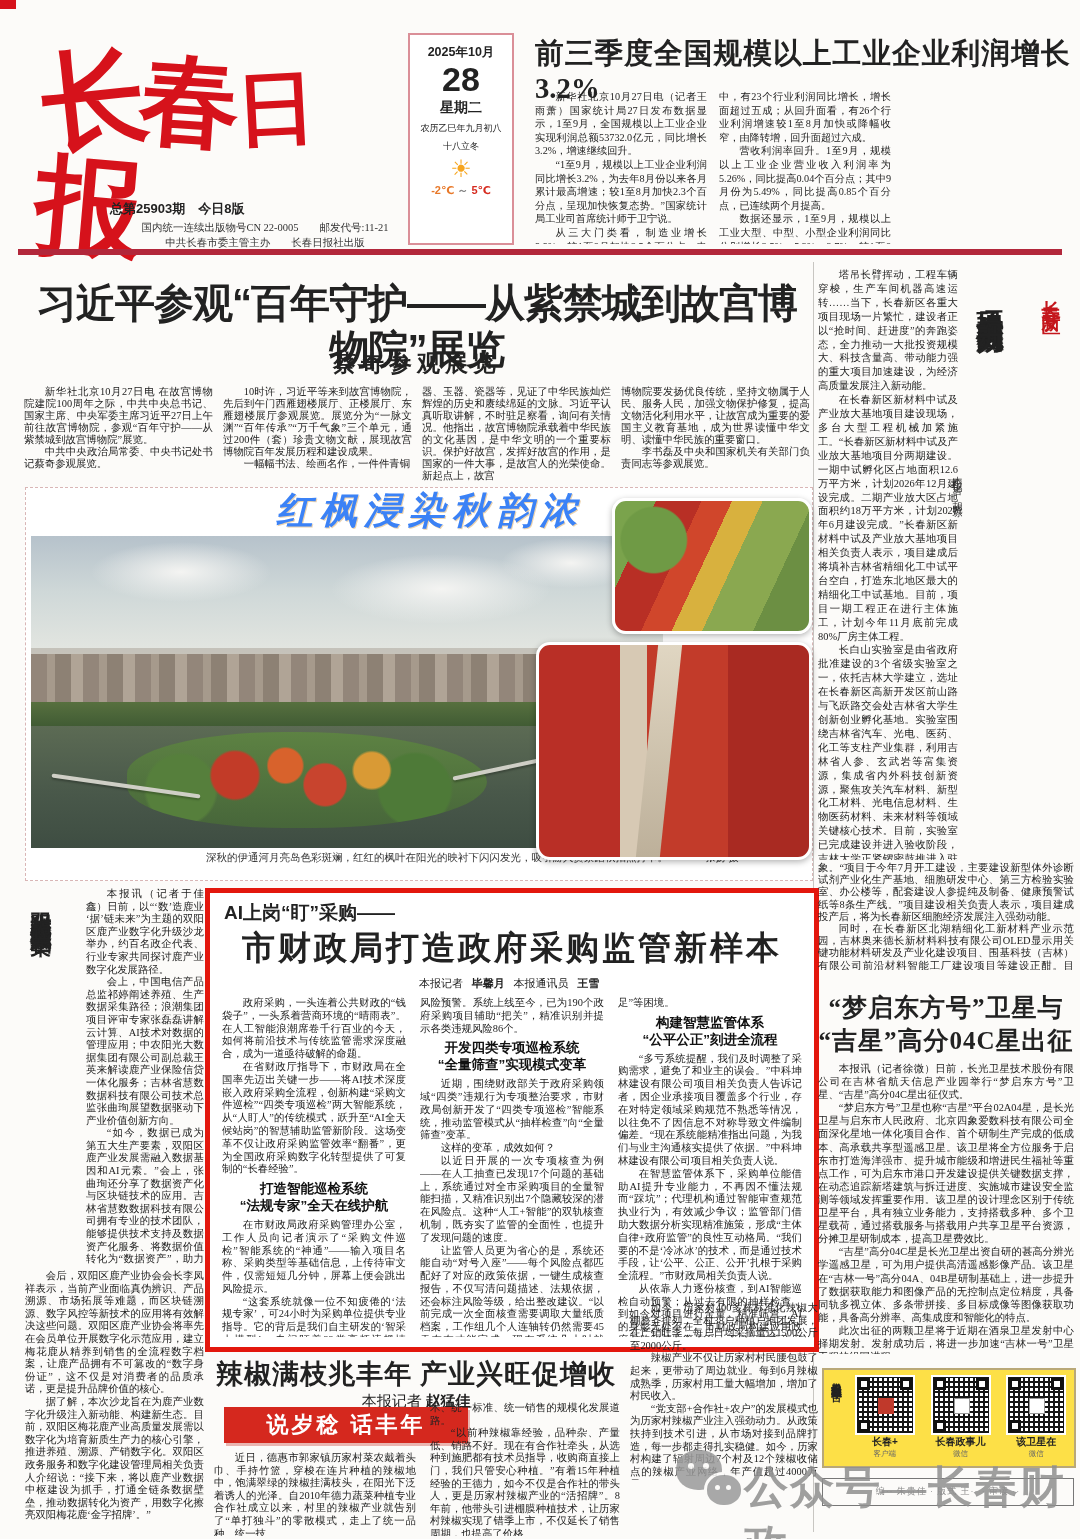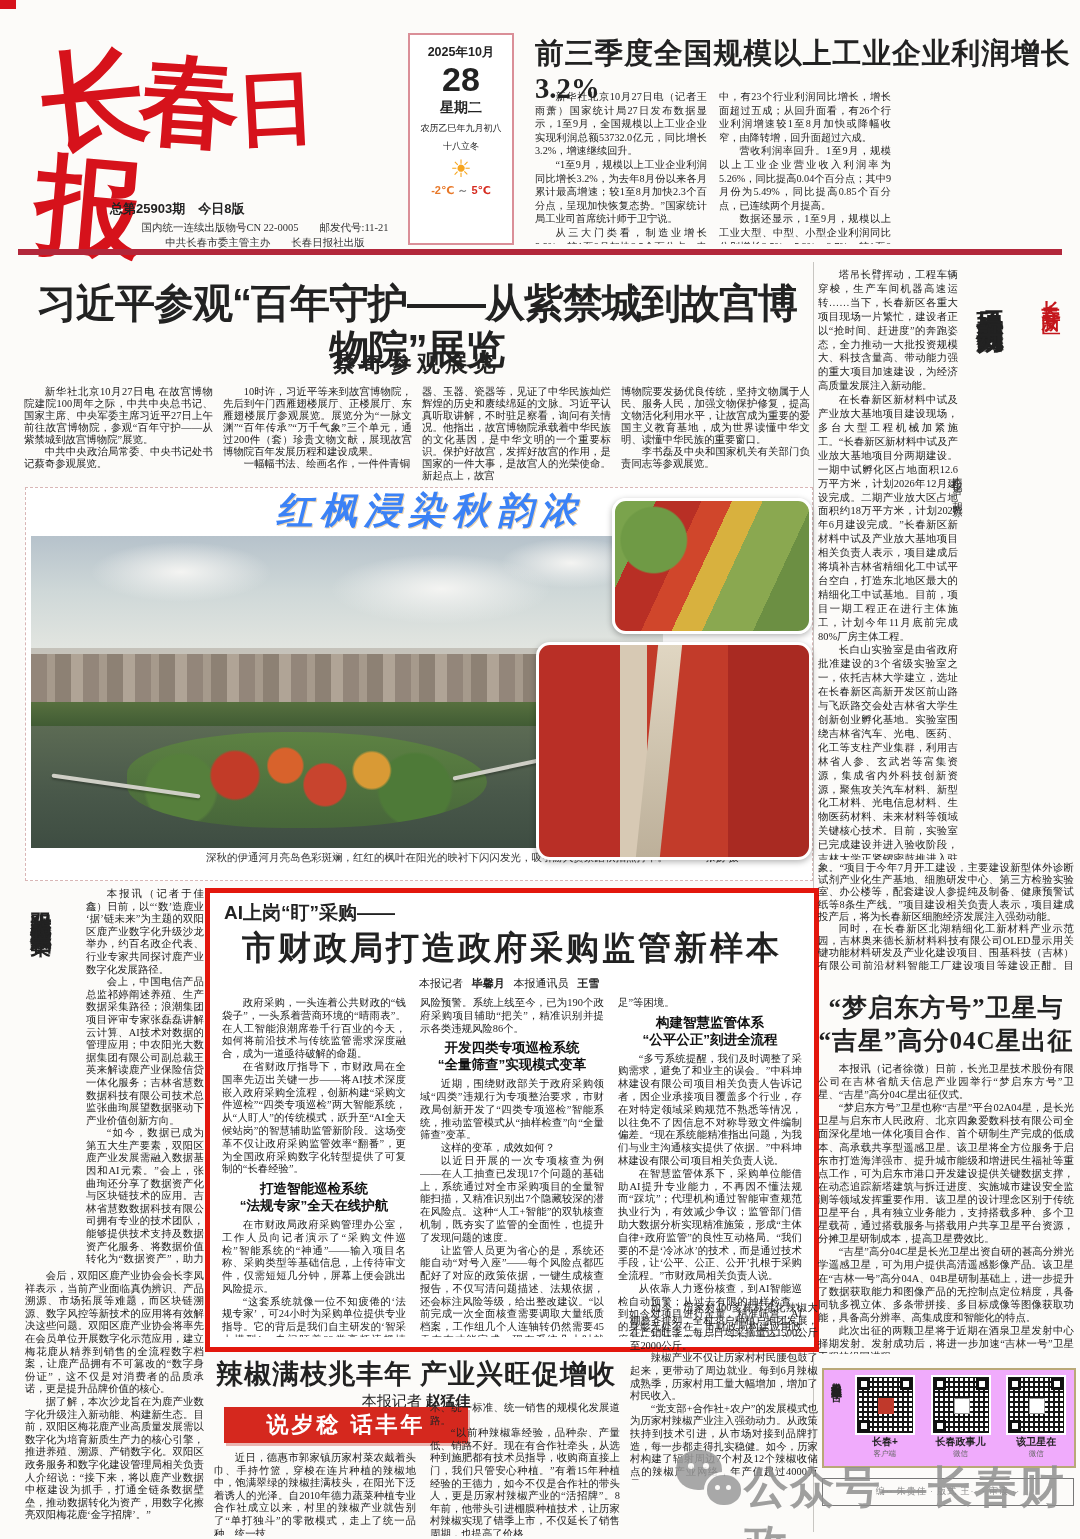--- a/index.html
+++ b/index.html
@@ -106,21 +106,21 @@
   
   .nd-kicker{left:1038px;top:284px;height:120px;color:#c4161c;font-weight:900;font-size:19px;letter-spacing:6px;}
   .nd-headline{left:976px;top:290px;height:478px;font-size:27px;font-weight:900;letter-spacing:1px;line-height:1.05;}
   .nd-byline{left:950px;top:468px;height:180px;font-size:10px;color:#333;letter-spacing:3px;}
   .nd-narrow{left:818px;top:268px;width:140px;height:592px;font-size:10.4px;line-height:13.9px;overflow:hidden;}
   .nd-wide{left:818px;top:862px;width:256px;height:108px;font-size:10.4px;line-height:12.2px;overflow:hidden;}
   .sat-headline{left:818px;top:992px;width:256px;text-align:center;font-size:25px;font-weight:900;
                 white-space:pre-line;line-height:1.3;letter-spacing:1px;}
   .sat-body{left:818px;top:1062px;width:256px;height:292px;font-size:10.4px;line-height:13.1px;overflow:hidden;}
   
-  .qrbox{left:822px;top:1368px;width:250px;height:96px;border:2px solid #b9a878;background:#f0abfc;
+  .qrbox{left:822px;top:1368px;width:250px;height:96px;border:2px solid #b9a878;background:#fde047;
          display:flex;align-items:center;}
   .qr-label{writing-mode:vertical-rl;text-orientation:upright;font-size:10.5px;font-weight:bold;
             height:88px;margin:0 3px 0 6px;letter-spacing:1px;}
   .qr-item{flex:1;text-align:center;}
   .qr{width:56px;height:56px;margin:0 auto;position:relative;background-color:#fff;
       background-image:repeating-linear-gradient(90deg,#151515 0 2px,rgba(0,0,0,0) 2px 5px),
                        repeating-linear-gradient(0deg,#151515 0 2px,#fff 2px 5px);
       outline:2px solid #fff;}
   .qr i{position:absolute;width:12px;height:12px;border:3px solid #111;background:#fff;box-sizing:border-box;}
   .qr i.a{left:1px;top:1px}.qr i.b{right:1px;top:1px}.qr i.c{left:1px;bottom:1px}

